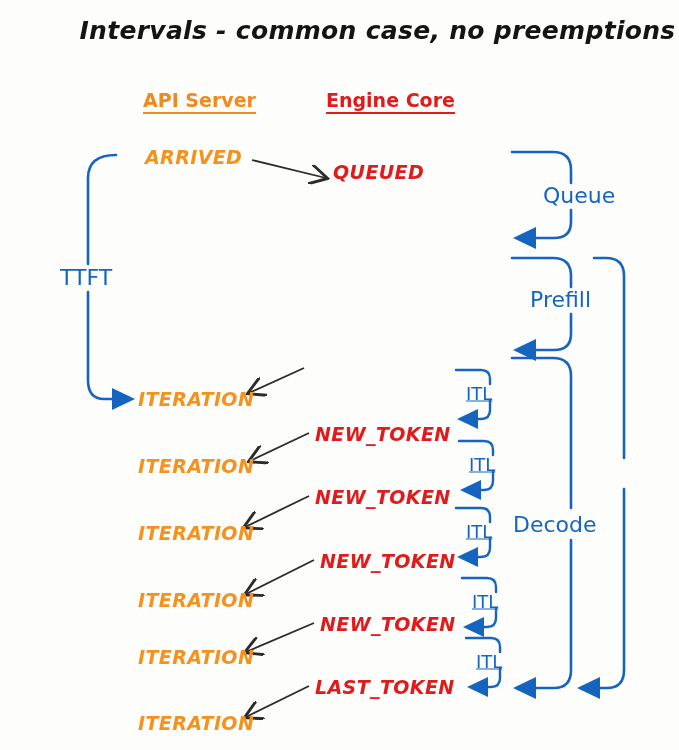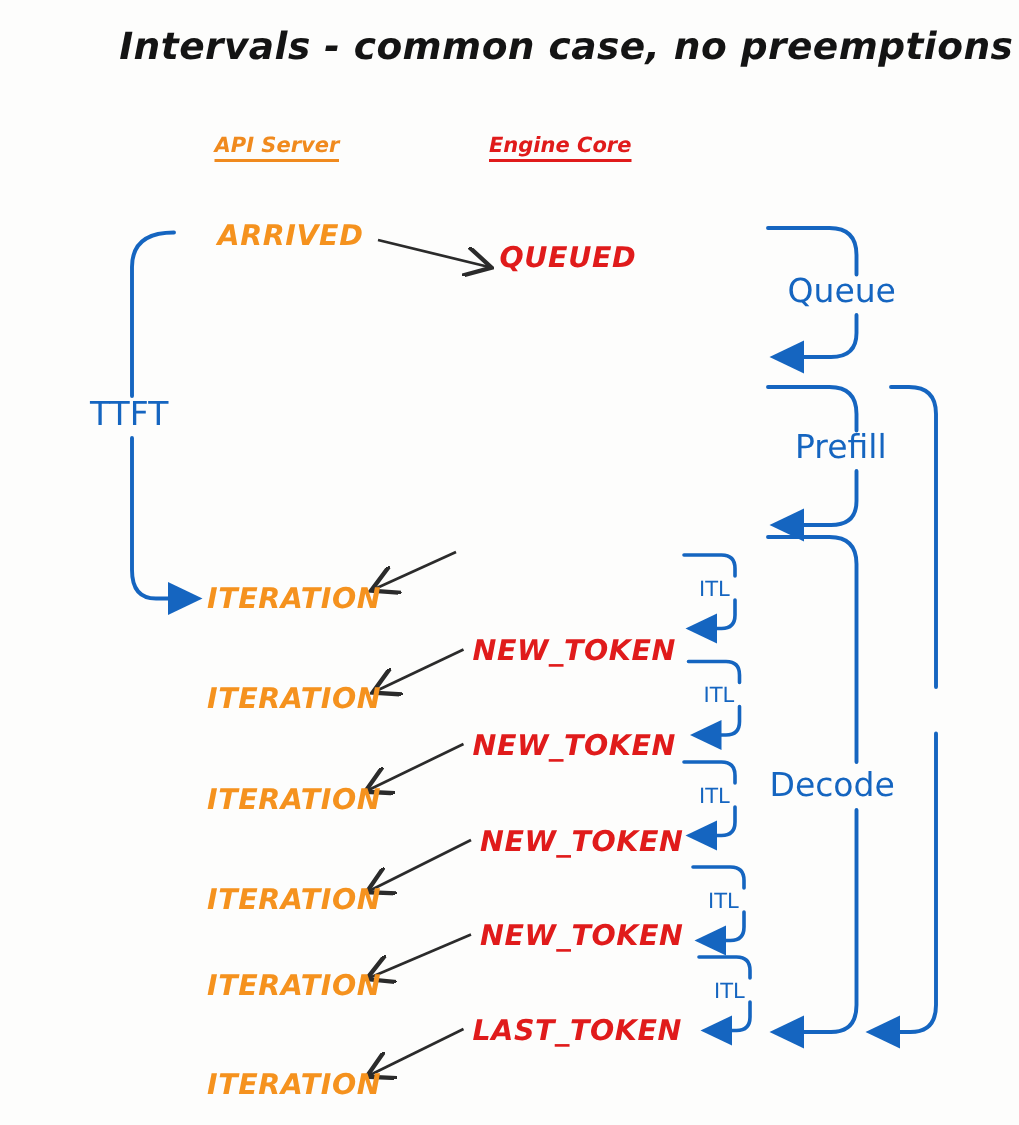--- a/index.html
+++ b/index.html
@@ -26,22 +26,21 @@
     font-size: 25px;
     font-weight: bold;
     font-style: italic;
     letter-spacing: 0.3px;
     color: #141414;
     white-space: nowrap;
   }
   .col-head {
     position: absolute;
     font-family: "DejaVu Sans", sans-serif;
-    font-size: 14px;
-    font-style: italic;
+    font-size: 19px;
     font-weight: bold;
     white-space: nowrap;
     border-bottom: 2px solid currentColor;
     padding-bottom: 1px;
   }
   .head-api { left: 105px; top: 89px; color: #F08A1E; }
   .head-engine { left: 288px; top: 89px; color: #E01B1B; }
 
   .state {
     position: absolute;
@@ -58,21 +57,22 @@
 
   .blabel {
     position: absolute;
     font-family: "DejaVu Sans", sans-serif;
     font-size: 22px;
     color: #1565C0;
     white-space: nowrap;
     transform: translateY(-50%);
   }
   .blabel.small {
-    font-size: 14px;
+    font-size: 18px;
+    text-decoration: underline;
   }
   svg.layer {
     position: absolute;
     left: 0;
     top: 0;
     width: 679px;
     height: 750px;
     pointer-events: none;
   }
 </style>
@@ -182,21 +182,21 @@
   <div class="state api" style="left:100px; top:723px;">ITERATION</div>
 
   <div class="state engine" style="left:295px; top:172px;">QUEUED</div>
   <div class="state engine" style="left:277px; top:434px;">NEW_TOKEN</div>
   <div class="state engine" style="left:277px; top:497px;">NEW_TOKEN</div>
   <div class="state engine" style="left:282px; top:561px;">NEW_TOKEN</div>
   <div class="state engine" style="left:282px; top:624px;">NEW_TOKEN</div>
   <div class="state engine" style="left:277px; top:687px;">LAST_TOKEN</div>
 
   <div class="blabel" style="left:22px; top:277px;">TTFT</div>
-  <div class="blabel" style="left:487px; top:195px;">Queue</div>
+  <div class="blabel" style="left:505px; top:195px;">Queue</div>
   <div class="blabel" style="left:492px; top:299px;text-align:right;">Prefill</div>
   <div class="blabel" style="left:475px; top:524px;">Decode</div>
 
   <div class="blabel small" style="left:428px; top:393px;">ITL</div>
   <div class="blabel small" style="left:431px; top:464px;">ITL</div>
   <div class="blabel small" style="left:428px; top:531px;">ITL</div>
   <div class="blabel small" style="left:434px; top:601px;">ITL</div>
   <div class="blabel small" style="left:438px; top:661px;">ITL</div>
 
 </div>

